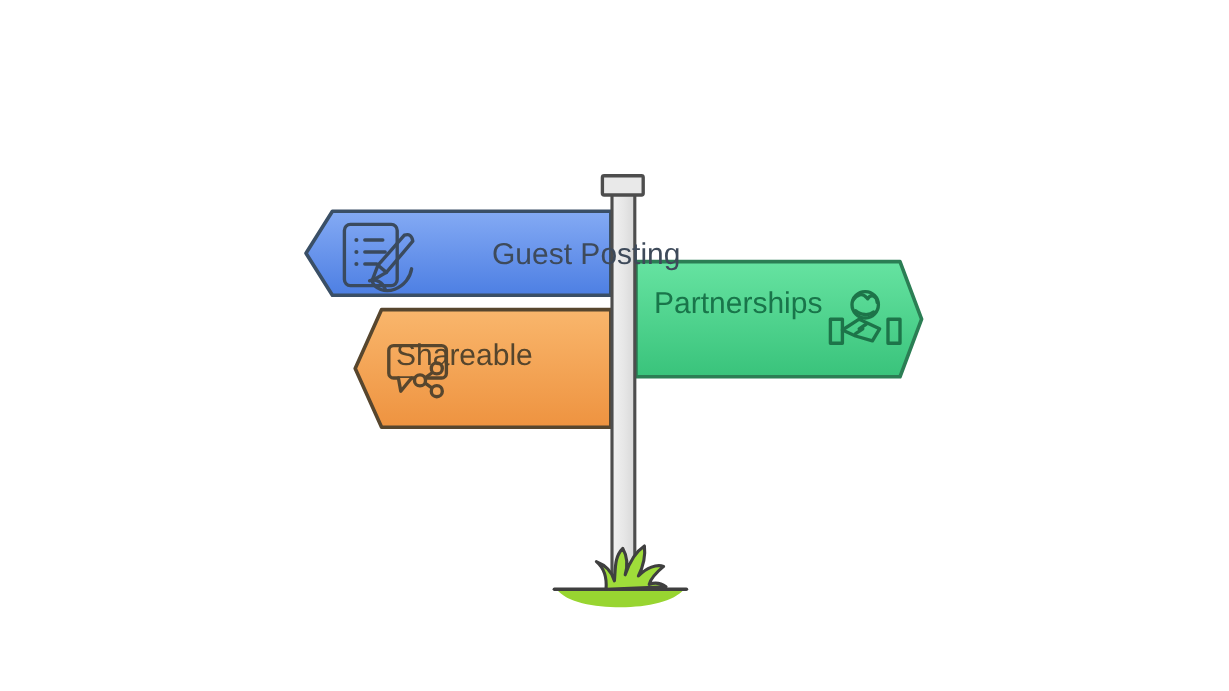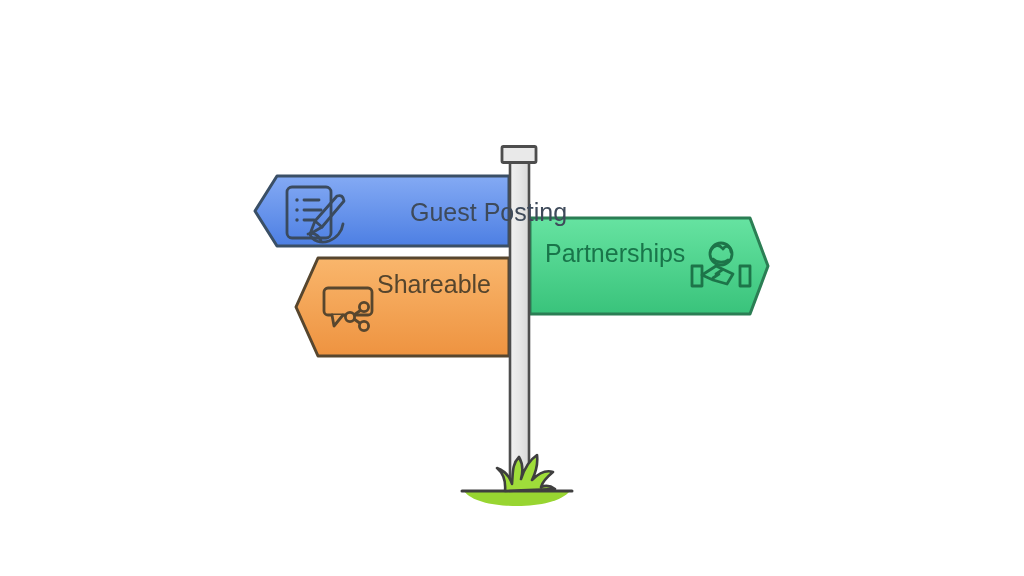--- a/index.html
+++ b/index.html
@@ -39,23 +39,22 @@
     white-space: nowrap;
   }
   .label-guest {
     left: 368px;
     top: 198px;
     color: #3e4a5a;
     margin-left: 42px;
   }
   .label-shareable {
     left: 330px;
-    top: 270px;
+    top: 282px;
     width: 161px;
-    text-align: right;
     color: #55452d;
     white-space: normal;
   }
   .label-local {
     left: 545px;
     top: 239px;
     color: #19754a;
     white-space: normal;
   }
 </style>

